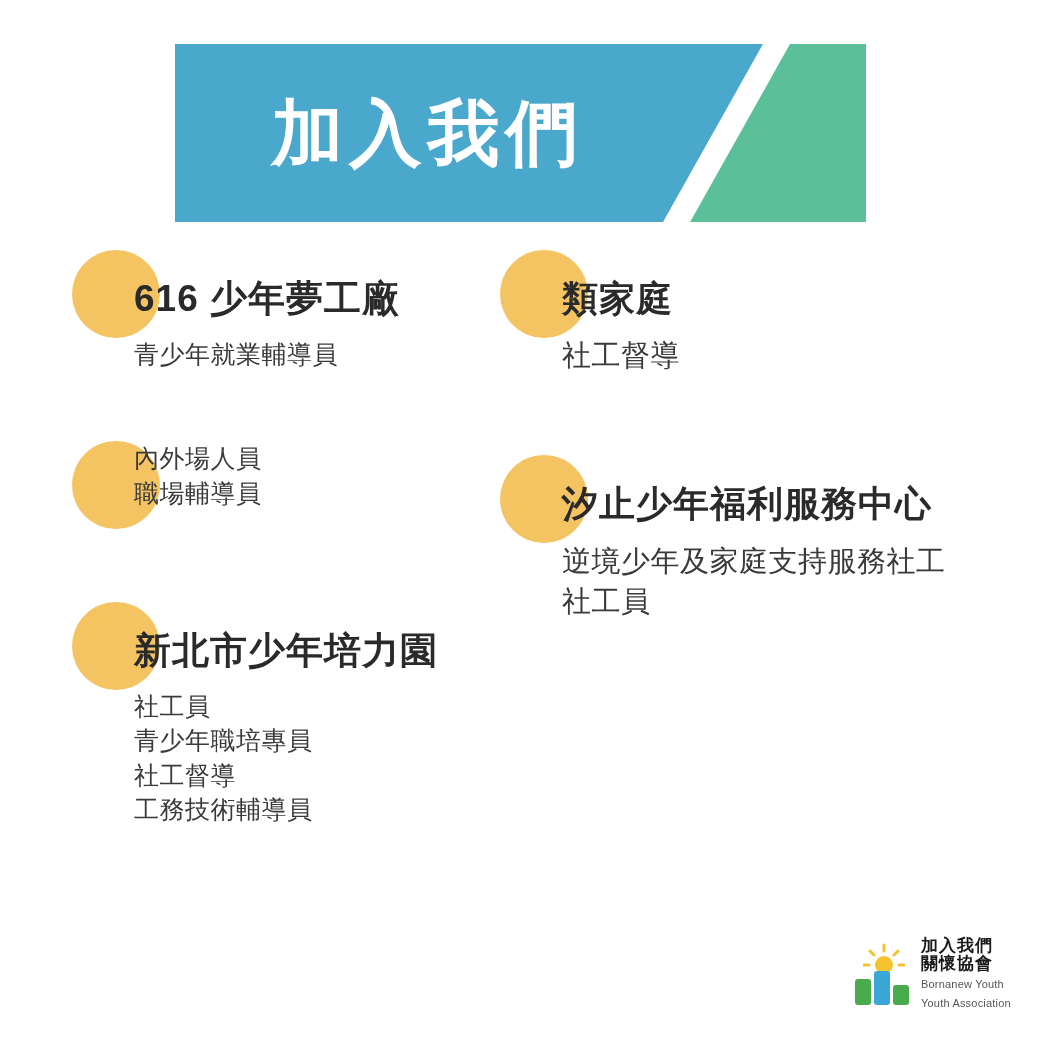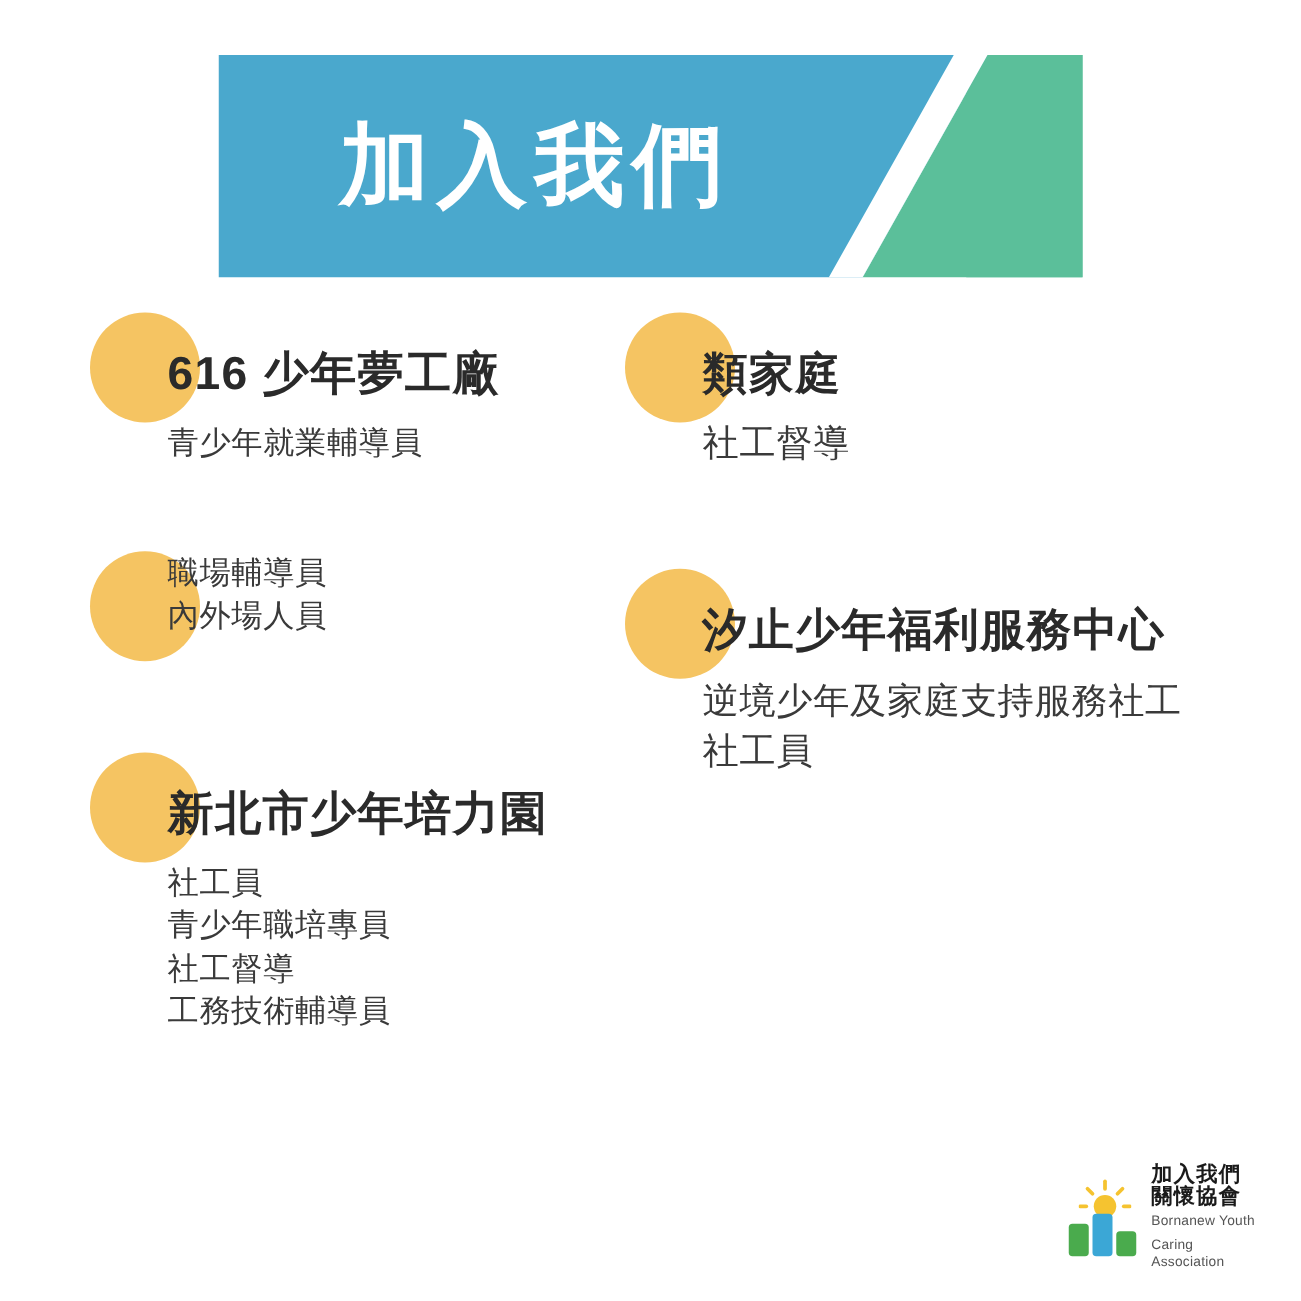--- a/index.html
+++ b/index.html
@@ -195,22 +195,22 @@
       <span class="dot"></span>
       <div class="entry-title">616 少年夢工廠</div>
       <div class="entry-roles">
         <div>青少年就業輔導員</div>
       </div>
     </div>
 
     <div class="entry">
       <span class="dot"></span>
       <div class="entry-roles">
+        <div>內外場人員</div>
         <div>職場輔導員</div>
-        <div>內外場人員</div>
       </div>
     </div>
 
     <div class="entry">
       <span class="dot"></span>
       <div class="entry-title">新北市少年培力園</div>
       <div class="entry-roles">
         <div>社工員</div>
         <div>青少年職培專員</div>
         <div>社工督導</div>
@@ -258,15 +258,15 @@
     <div class="logo-blocks">
       <i class="lb-green"></i>
       <i class="lb-blue"></i>
       <i class="lb-green2"></i>
     </div>
   </div>
   <div class="logo-text">
     <div class="logo-cn">加入我們</div>
     <div class="logo-cn">關懷協會</div>
     <div class="logo-en">Bornanew Youth</div>
-    <div class="logo-en">Caring Association</div>
+    <div class="logo-en">Youth Association</div>
   </div>
 </div>
 
 </body></html>

